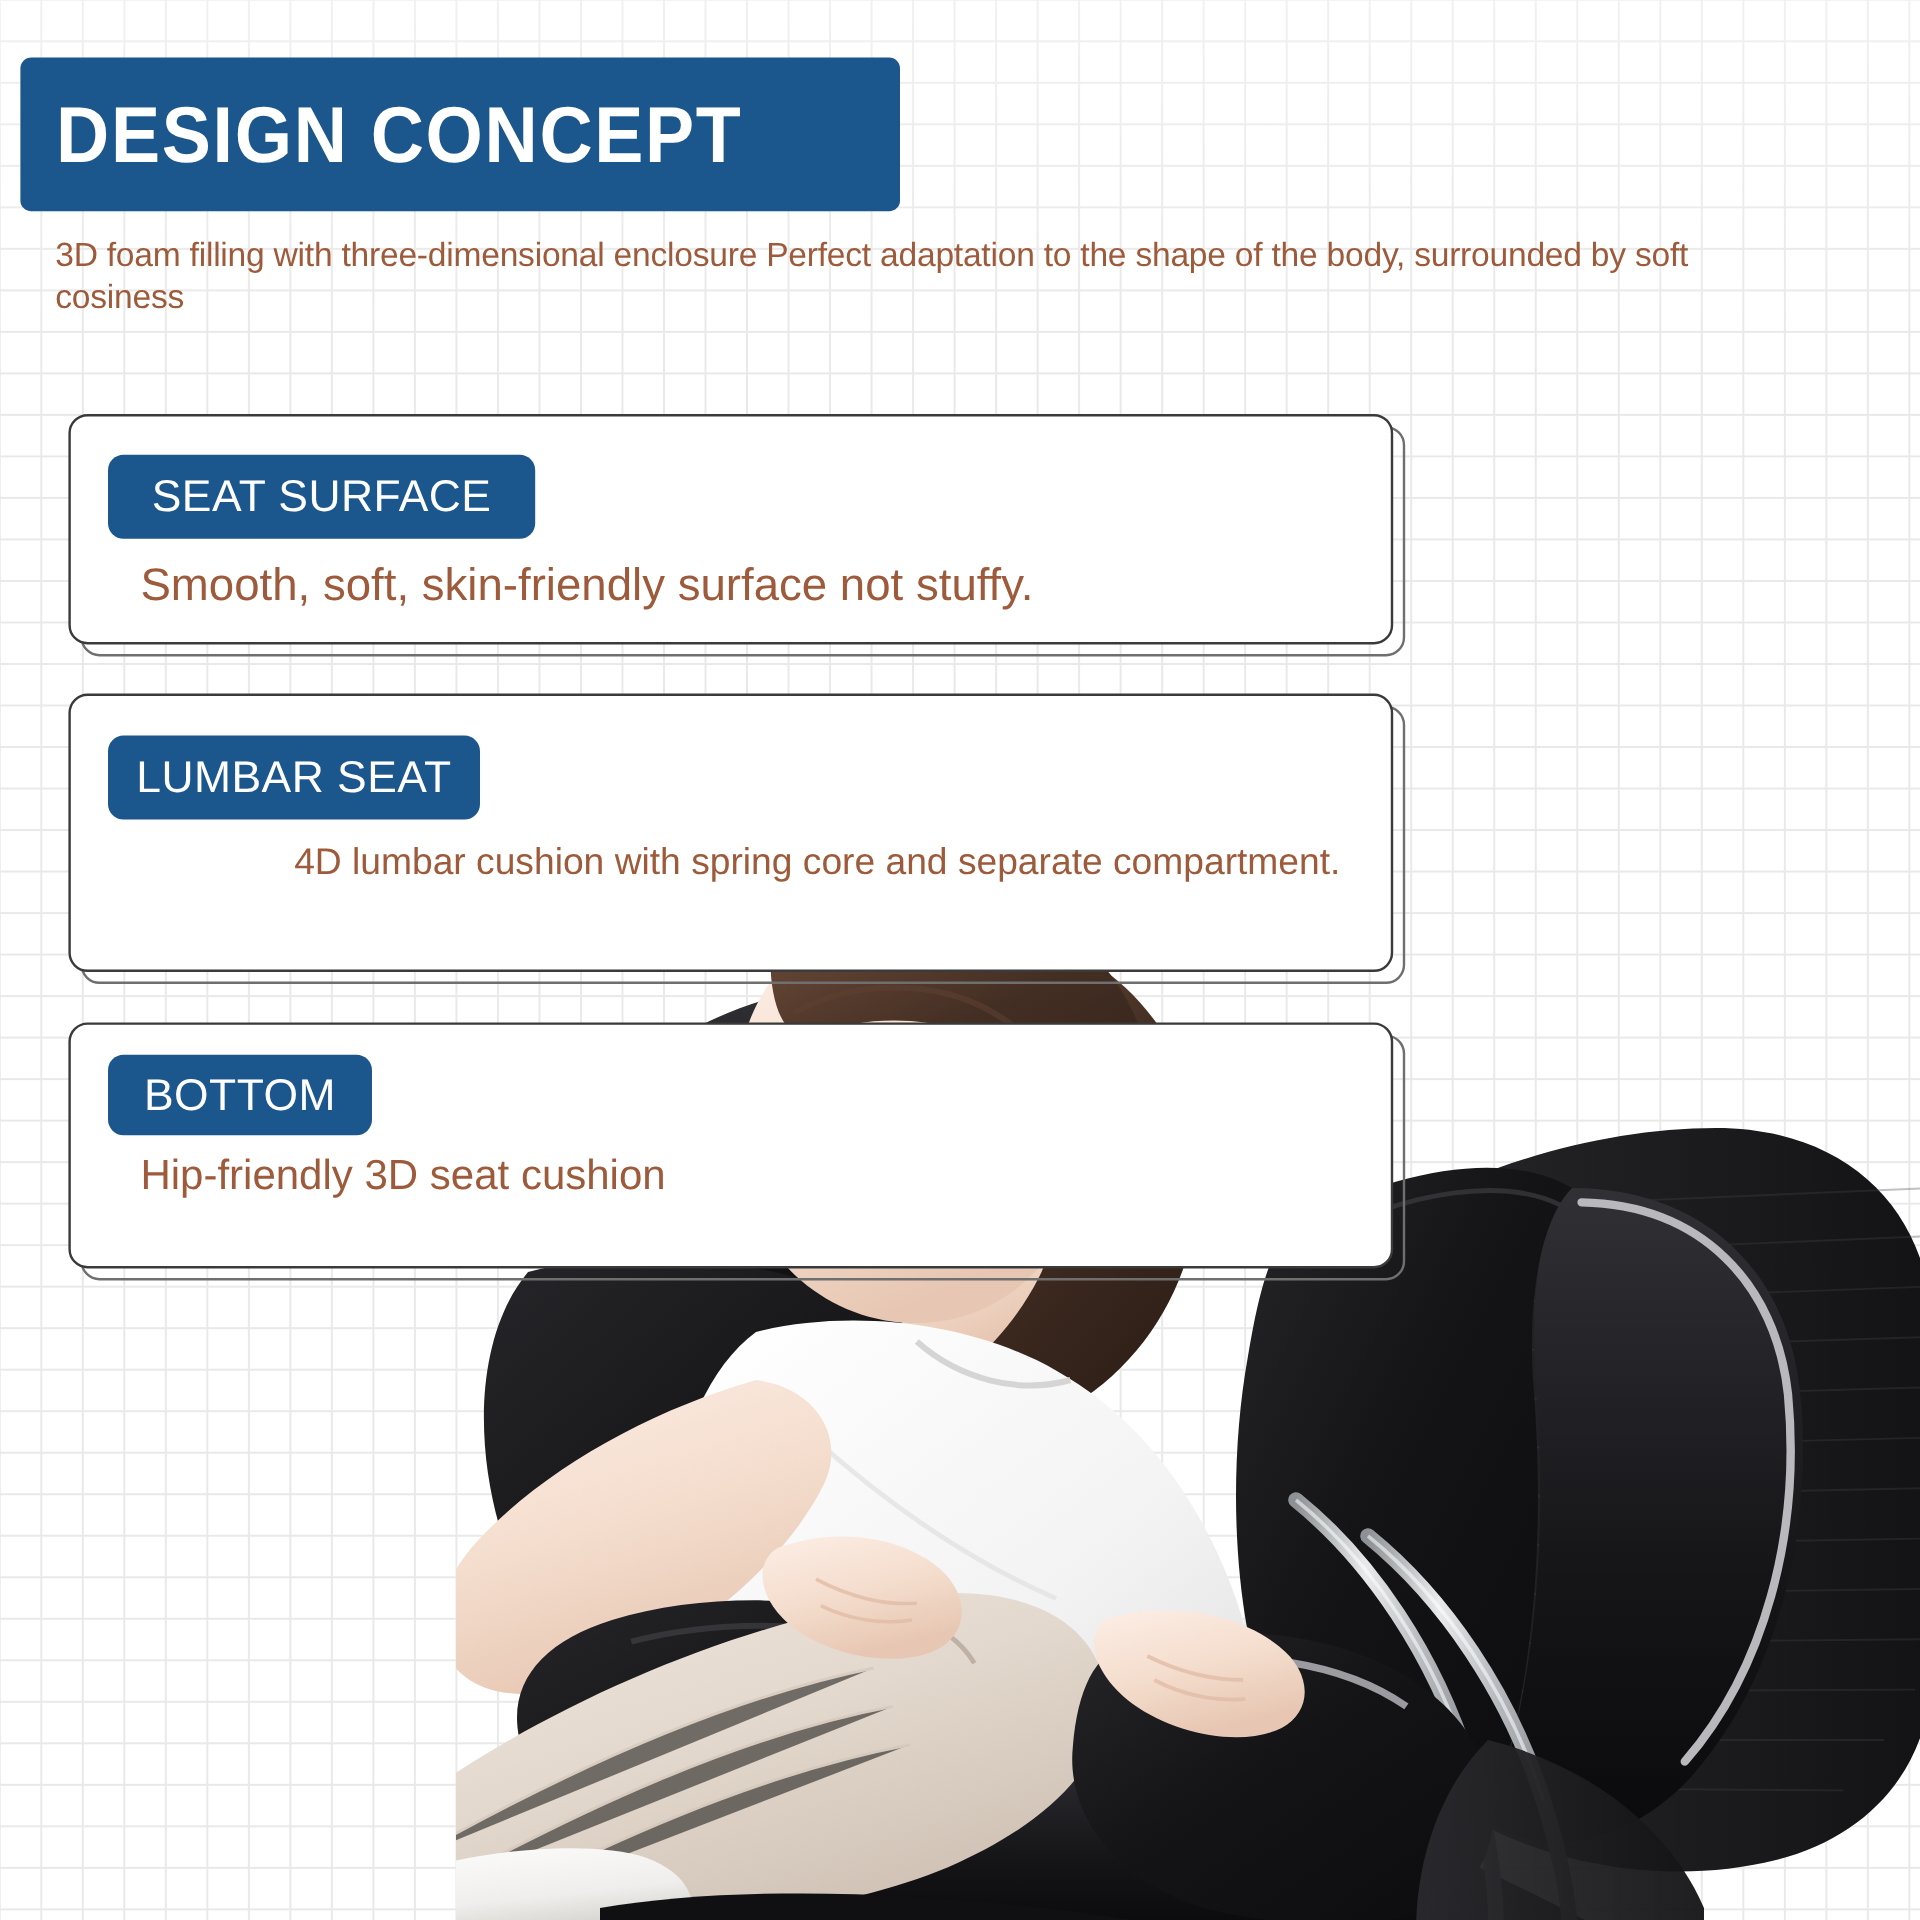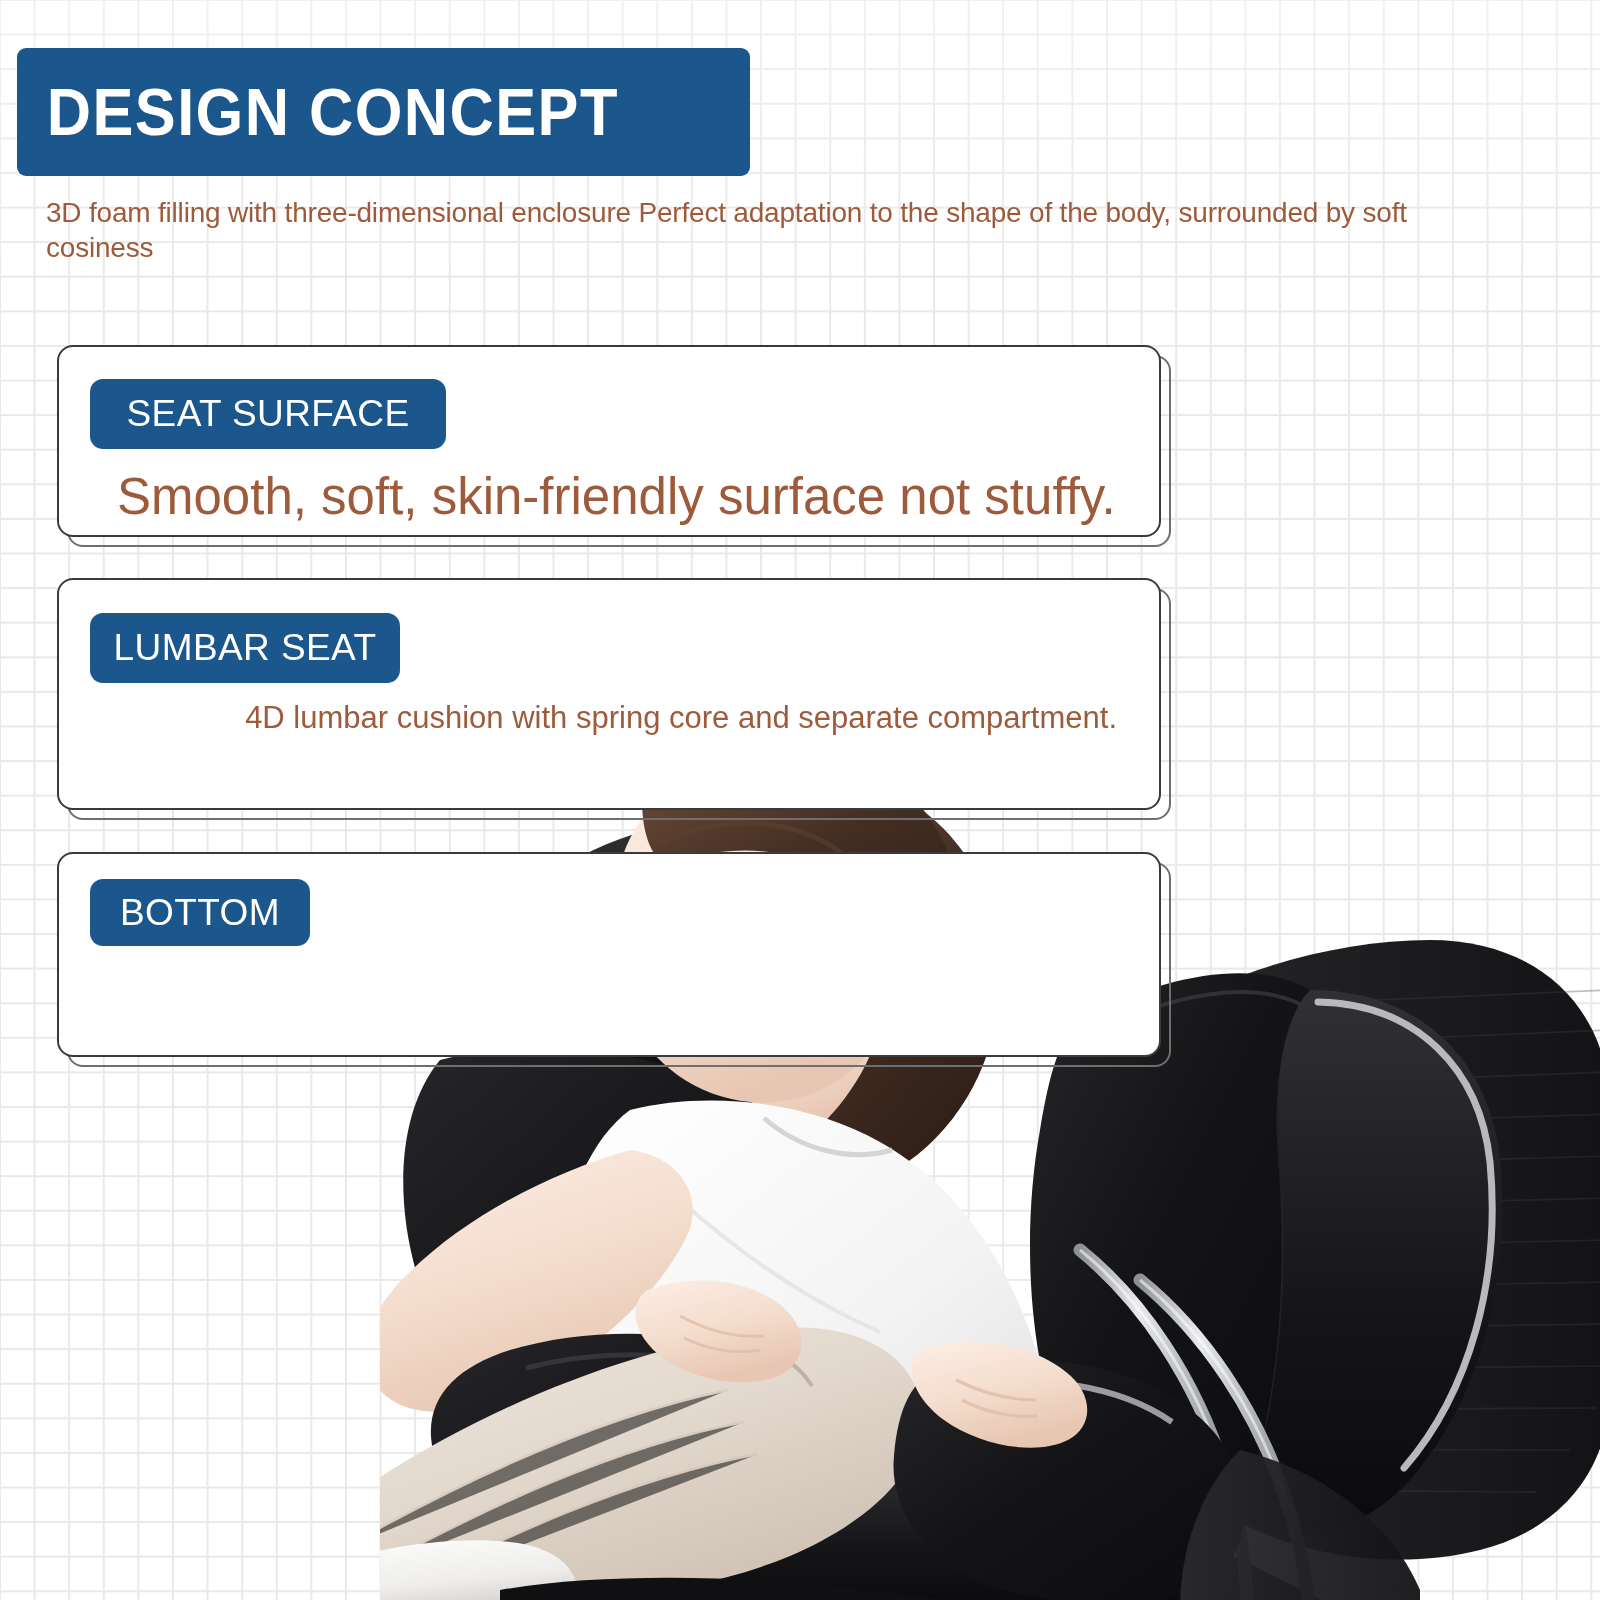--- a/index.html
+++ b/index.html
@@ -95,21 +95,21 @@
   .card-body {
     position:absolute;
     color:#9E5B3B;
     font-weight:400;
     line-height:1.3;
   }
 
   
   #card1-wrap { top:345px; height:192px; }
   #card1 .badge  { left:31px; top:32px; width:356px; height:70px; font-size:37px; letter-spacing:.4px; }
-  #card1 .card-body { left:58px; top:117px; font-size:51px; }
+  #card1 .card-body { left:58px; top:117px; font-size:38px; }
 
   
   #card2-wrap { top:578px; height:232px; }
   #card2 .badge  { left:31px; top:33px; width:310px; height:70px; font-size:37px; letter-spacing:.4px; }
   #card2 .card-body { left:48px; top:118px; font-size:31px; width:1010px;text-align:right; }
 
   
   #card3-wrap { top:852px; height:205px; }
   #card3 .badge  { left:31px; top:25px; width:220px; height:67px; font-size:37px; letter-spacing:.4px; }
   #card3 .card-body { left:58px; top:104px; font-size:35px; line-height:1.24; }
@@ -375,17 +375,18 @@
       <div class="badge">LUMBAR SEAT</div>
       <div class="card-body">4D lumbar cushion with spring core and separate compartment.</div>
     </div>
   </div>
 
   <div class="card-wrap" id="card3-wrap">
     <div class="card-shadowline"></div>
     <div class="card" id="card3">
       <div class="badge">BOTTOM</div>
       <div class="card-body">
+        <div>Hip-friendly 3D seat cushion</div>
       </div>
     </div>
   </div>
 
 </div>
 
 </body></html>

